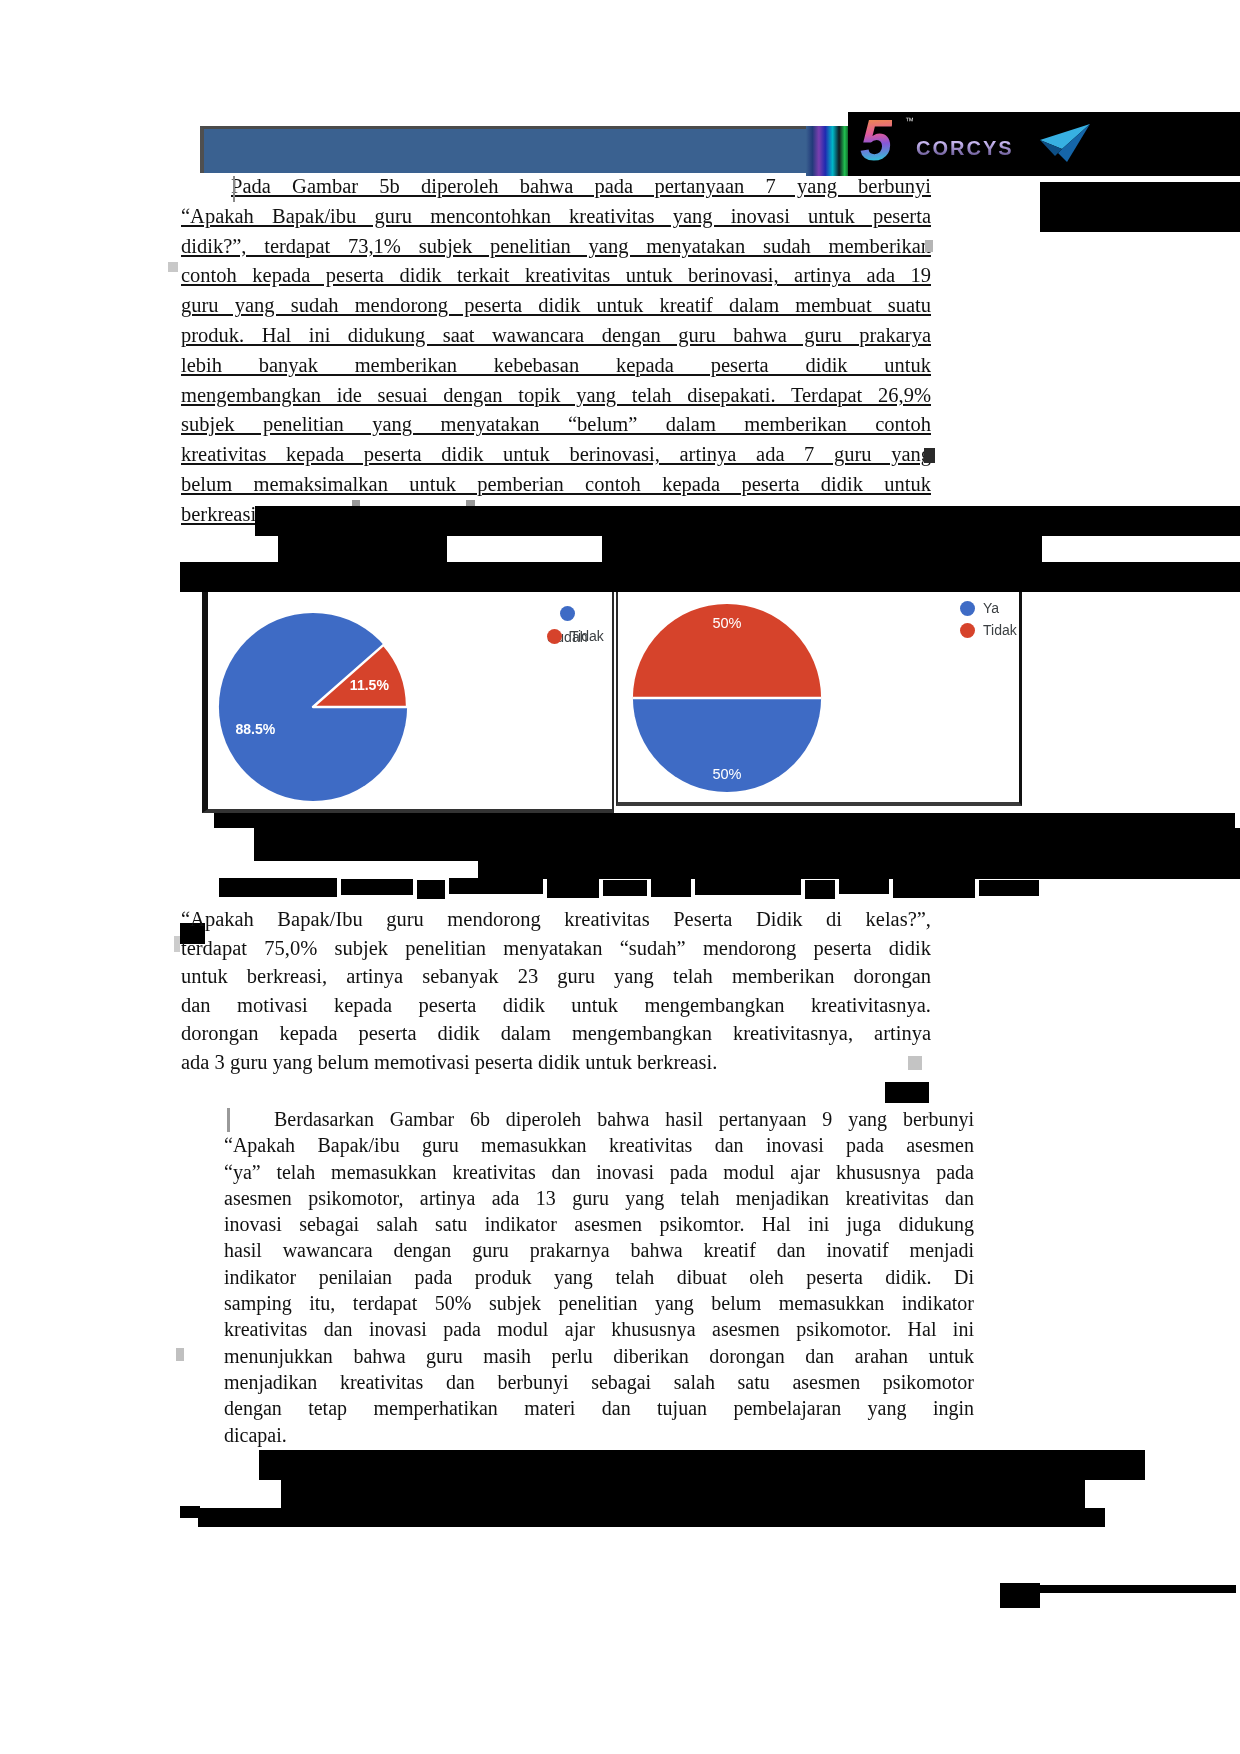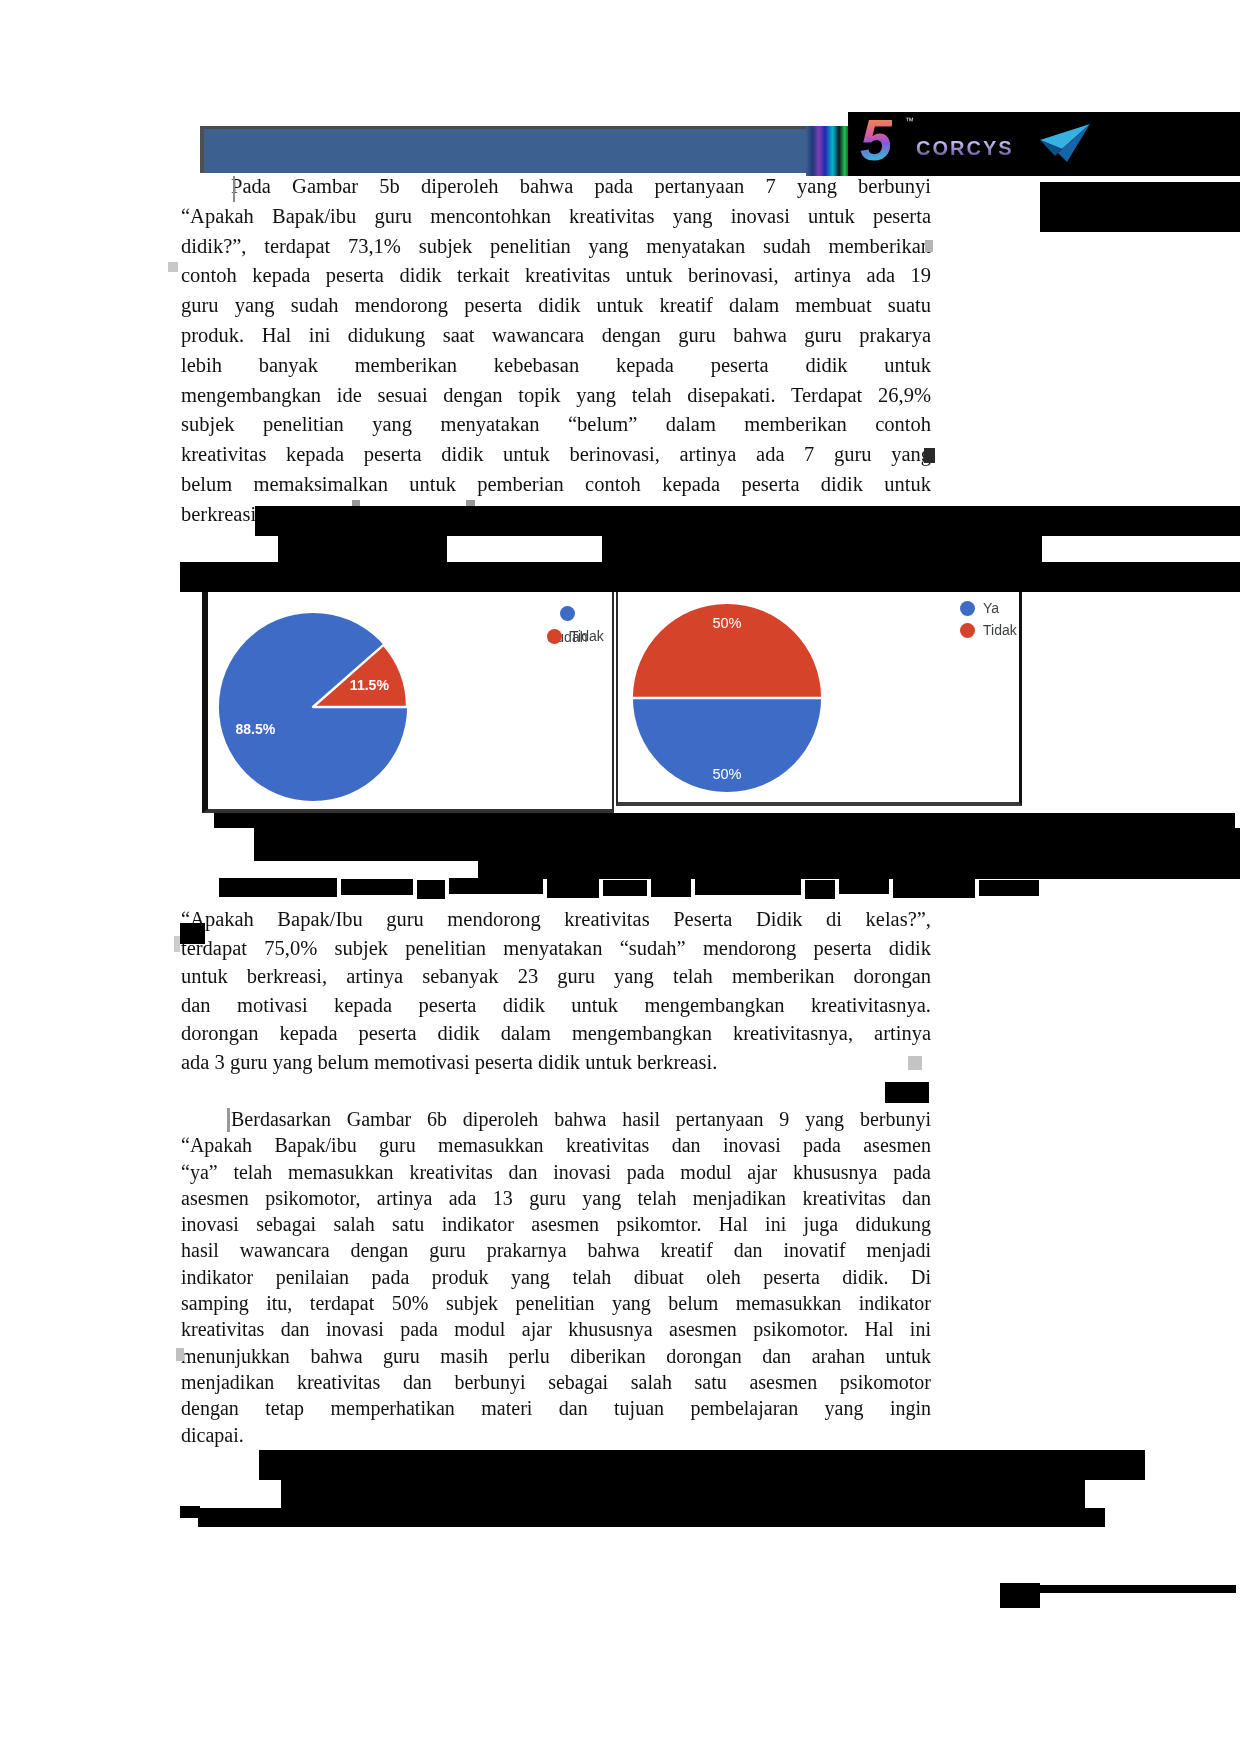--- a/index.html
+++ b/index.html
@@ -21,23 +21,23 @@
           font-size:20px;font-weight:700;letter-spacing:2px;line-height:40px;
           background:linear-gradient(180deg,#f0ecfa 5%,#c3b2ec 38%,#70609c 68%,#d8cef2 95%);
           -webkit-background-clip:text;background-clip:text;color:transparent;}
   #logo-plane{position:absolute;left:1040px;top:124px;}
   
   .para{position:absolute;left:181px;width:750px;color:#111;}
   .tl{box-sizing:border-box;width:750px;overflow:hidden;white-space:normal;
       text-align:justify;text-align-last:justify;font-size:20.5px;}
   .tl.noj{text-align-last:left;}
   .tl.ind{padding-left:50px;}
-  #p1{top:172px;} #p1 .tl{height:29.8px;line-height:29.8px;}
+  #p1{top:172px;} #p1 .tl{height:29.8px;line-height:29.8px;text-decoration:underline;}
   #p2{top:905px;} #p2 .tl{height:28.6px;line-height:28.6px;}
-  #p3{top:1106px;} #p3 .tl{height:26.3px;line-height:26.3px;font-size:20px;}
+  #p3{top:1106px;} #p3 .tl{height:26.3px;line-height:26.3px;font-size:20px;margin-left:43px;}
   
   .chartbox{position:absolute;background:#fff;box-sizing:border-box;}
   #box1{left:202px;top:565px;width:412px;height:248px;
         border:2px solid #2a2a2a;border-left:6px solid #111;border-bottom:4px solid #333;}
   #box2{left:616px;top:512px;width:406px;height:294px;
         border:2px solid #2a2a2a;border-right:3px solid #111;border-bottom:4px solid #3a3a3a;}
   .legend-row{position:absolute;display:flex;align-items:center;gap:8px;
         font-family:"Liberation Sans",sans-serif;font-size:14px;color:#3c4043;}
   .dot{width:15px;height:15px;border-radius:50%;display:inline-block;}
   .pielabel{font-family:"Liberation Sans",sans-serif;}

